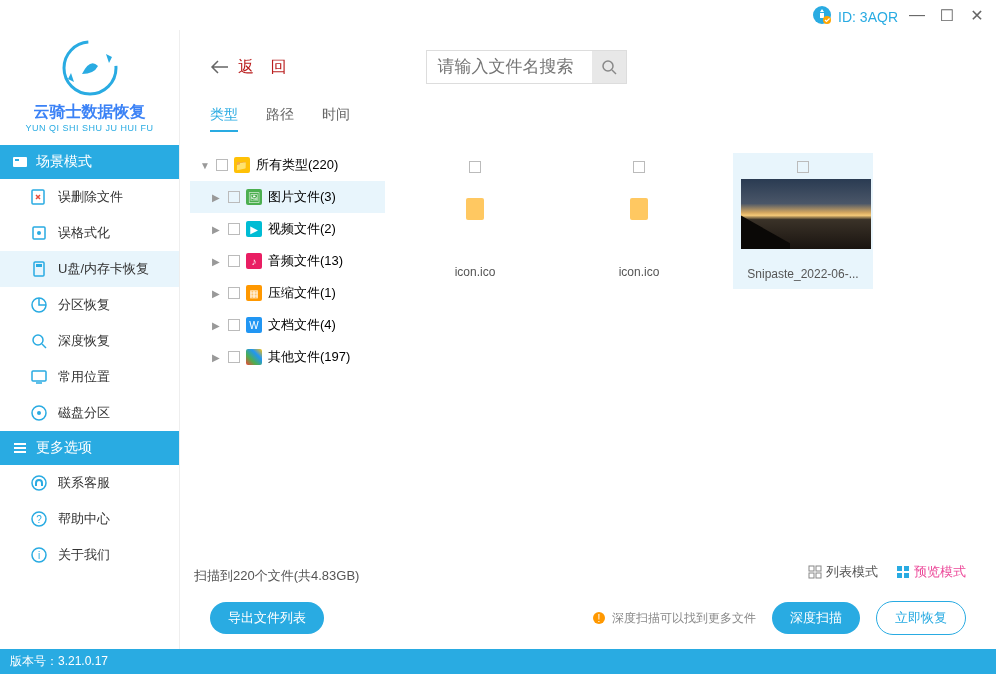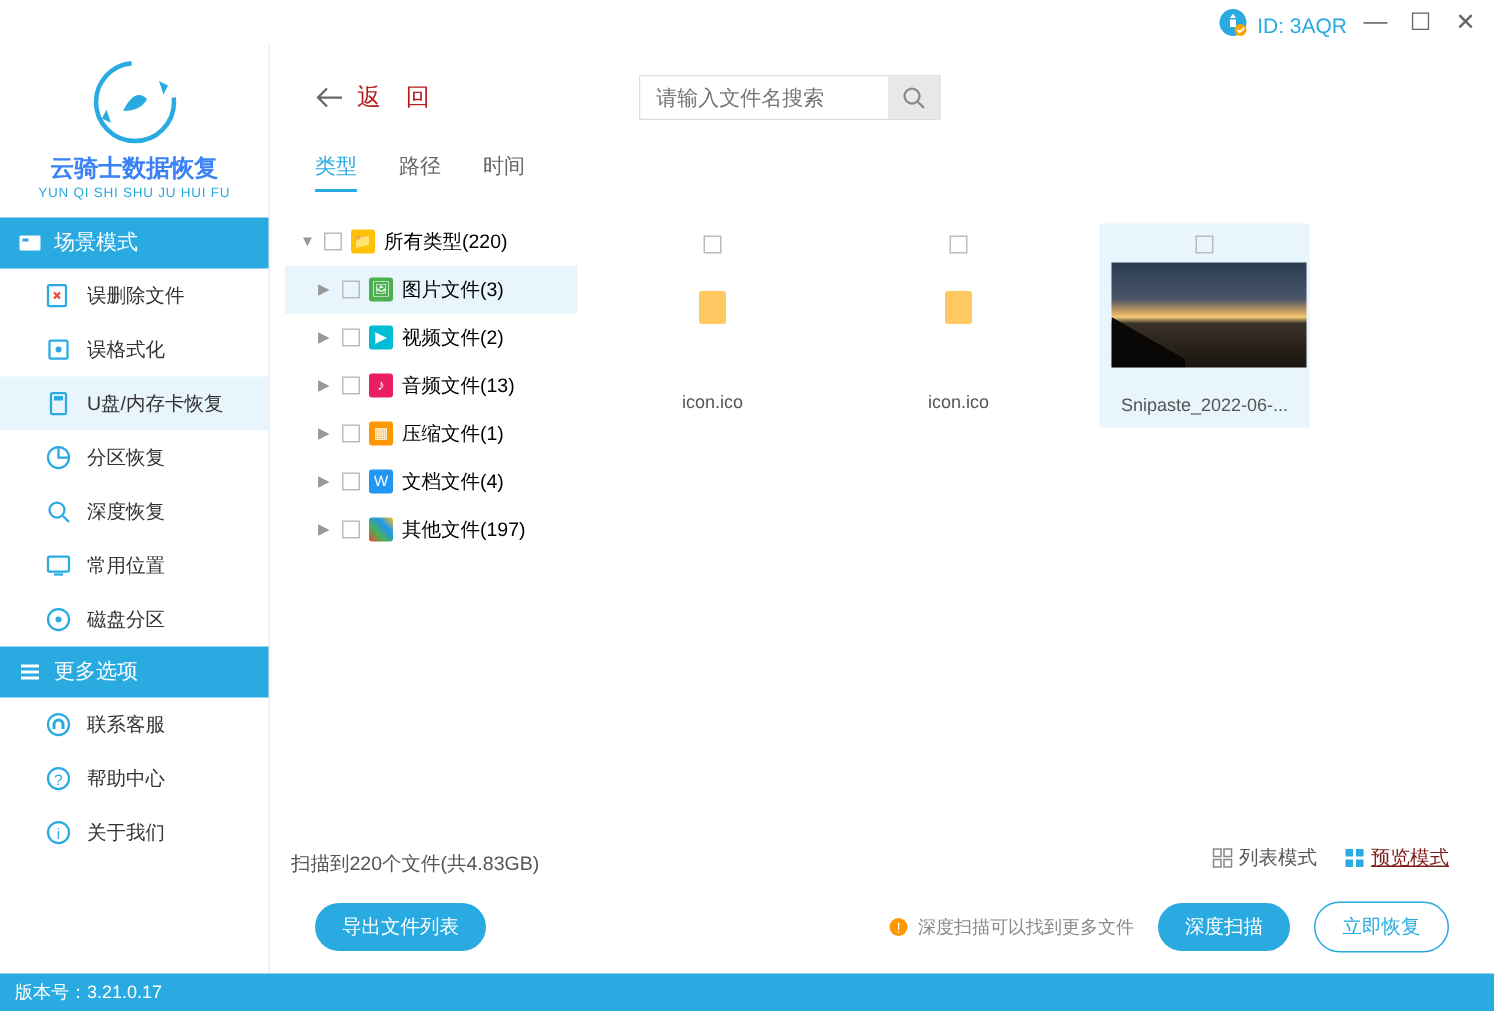--- a/index.html
+++ b/index.html
@@ -14,21 +14,21 @@
 .logo-title { color: #3b82f6; font-size: 16px; font-weight: bold; }
 .logo-sub { color: #29abe2; font-size: 9px; letter-spacing: 0.5px; }
 .section-header { background: #29abe2; color: #fff; padding: 8px 12px; font-size: 14px; display: flex; align-items: center; gap: 8px; }
 .menu-item { padding: 9px 12px 9px 30px; font-size: 13px; color: #333; display: flex; align-items: center; gap: 10px; cursor: pointer; }
 .menu-item.active { background: #e8f5fc; }
 .menu-icon { width: 18px; height: 18px; display: inline-flex; align-items: center; justify-content: center; }
 .content { flex: 1; display: flex; flex-direction: column; padding: 0; }
 .topbar { padding: 20px 30px 10px; display: flex; align-items: center; gap: 14px; }
 .back-btn { display: flex; align-items: center; gap: 8px; color: #b91c1c; font-size: 16px; cursor: pointer; letter-spacing: 6px; }
 .search-wrap { margin-left: 120px; display: flex; border: 1px solid #ddd; }
-.search-input { width: 165px; padding: 6px 10px; border: none; outline: none; font-size: 14px; }
+.search-input { width: 165px; padding: 6px 10px; border: none; outline: none; font-size: 17px; }
 .search-btn { width: 34px; background: #e8e8e8; display: flex; align-items: center; justify-content: center; cursor: pointer; }
 .tabs { padding: 12px 46px 10px 30px; display: flex; gap: 28px; border-bottom: 1px solid transparent; }
 .tab { font-size: 14px; color: #666; padding-bottom: 6px; cursor: pointer; }
 .tab.active { color: #29abe2; border-bottom: 2px solid #29abe2; }
 .body-area { flex: 1; display: flex; padding: 0 0 0 10px; overflow: hidden; }
 .tree { width: 195px; padding: 6px 0; font-size: 13px; }
 .tree-item { display: flex; align-items: center; gap: 6px; padding: 7px 6px 7px 10px; cursor: pointer; }
 .tree-item.selected { background: #e8f5fc; }
 .tree-item .arrow { width: 10px; color: #999; font-size: 10px; }
 .tree-item .chk { width: 12px; height: 12px; border: 1px solid #bbb; }
@@ -37,21 +37,21 @@
 .files { flex: 1; padding: 10px 20px; display: flex; gap: 24px; align-items: flex-start; }
 .file-item { width: 140px; text-align: center; padding: 8px; cursor: pointer; }
 .file-item.selected { background: #e8f5fc; }
 .file-chk { width: 12px; height: 12px; border: 1px solid #bbb; margin: 0 auto 6px; }
 .file-thumb { width: 80px; height: 60px; margin: 0 auto 26px; display: flex; align-items: center; justify-content: center; }
 .file-name { font-size: 12px; color: #555; white-space: nowrap; overflow: hidden; text-overflow: ellipsis; }
 .footer { padding: 10px 30px 14px 30px; display: flex; align-items: center; gap: 16px; }
 .scan-status { flex: 1; font-size: 13px; color: #555; }
 .view-modes { position: absolute; right: 30px; bottom: 68px; display: flex; gap: 18px; font-size: 13px; }
 .view-mode { display: flex; align-items: center; gap: 4px; cursor: pointer; color: #555; }
-.view-mode.active { color: #7f1d1d; text-decoration: underline; }
+.view-mode.active { color: #ec4899; }
 .btn { padding: 7px 18px; border-radius: 18px; font-size: 13px; cursor: pointer; border: none; }
 .btn-primary { background: #29abe2; color: #fff; }
 .btn-outline { background: #fff; color: #29abe2; border: 1px solid #29abe2; }
 .deep-tip { font-size: 12px; color: #888; display: flex; align-items: center; gap: 6px; }
 .versionbar { background: #29abe2; color: #fff; font-size: 12px; padding: 4px 10px; }
 .icon-folder { background: #ffc107; }
 .sunset-thumb { width: 130px; height: 70px; background: linear-gradient(to bottom, #2a3b52 0%, #4a5668 35%, #d4a760 48%, #f5c977 52%, #3a3228 58%, #1a1410 100%); position: relative; margin-bottom: 18px; }
 .sunset-thumb::before { content: ""; position: absolute; left: 0; top: 52%; width: 38%; height: 48%; background: #0a0806; clip-path: polygon(0 0, 100% 84%, 100% 100%, 0 100%); }
 .ico-thumb { width: 18px; height: 22px; background: #ffc861; border-radius: 2px; position: relative; }
 </style>

